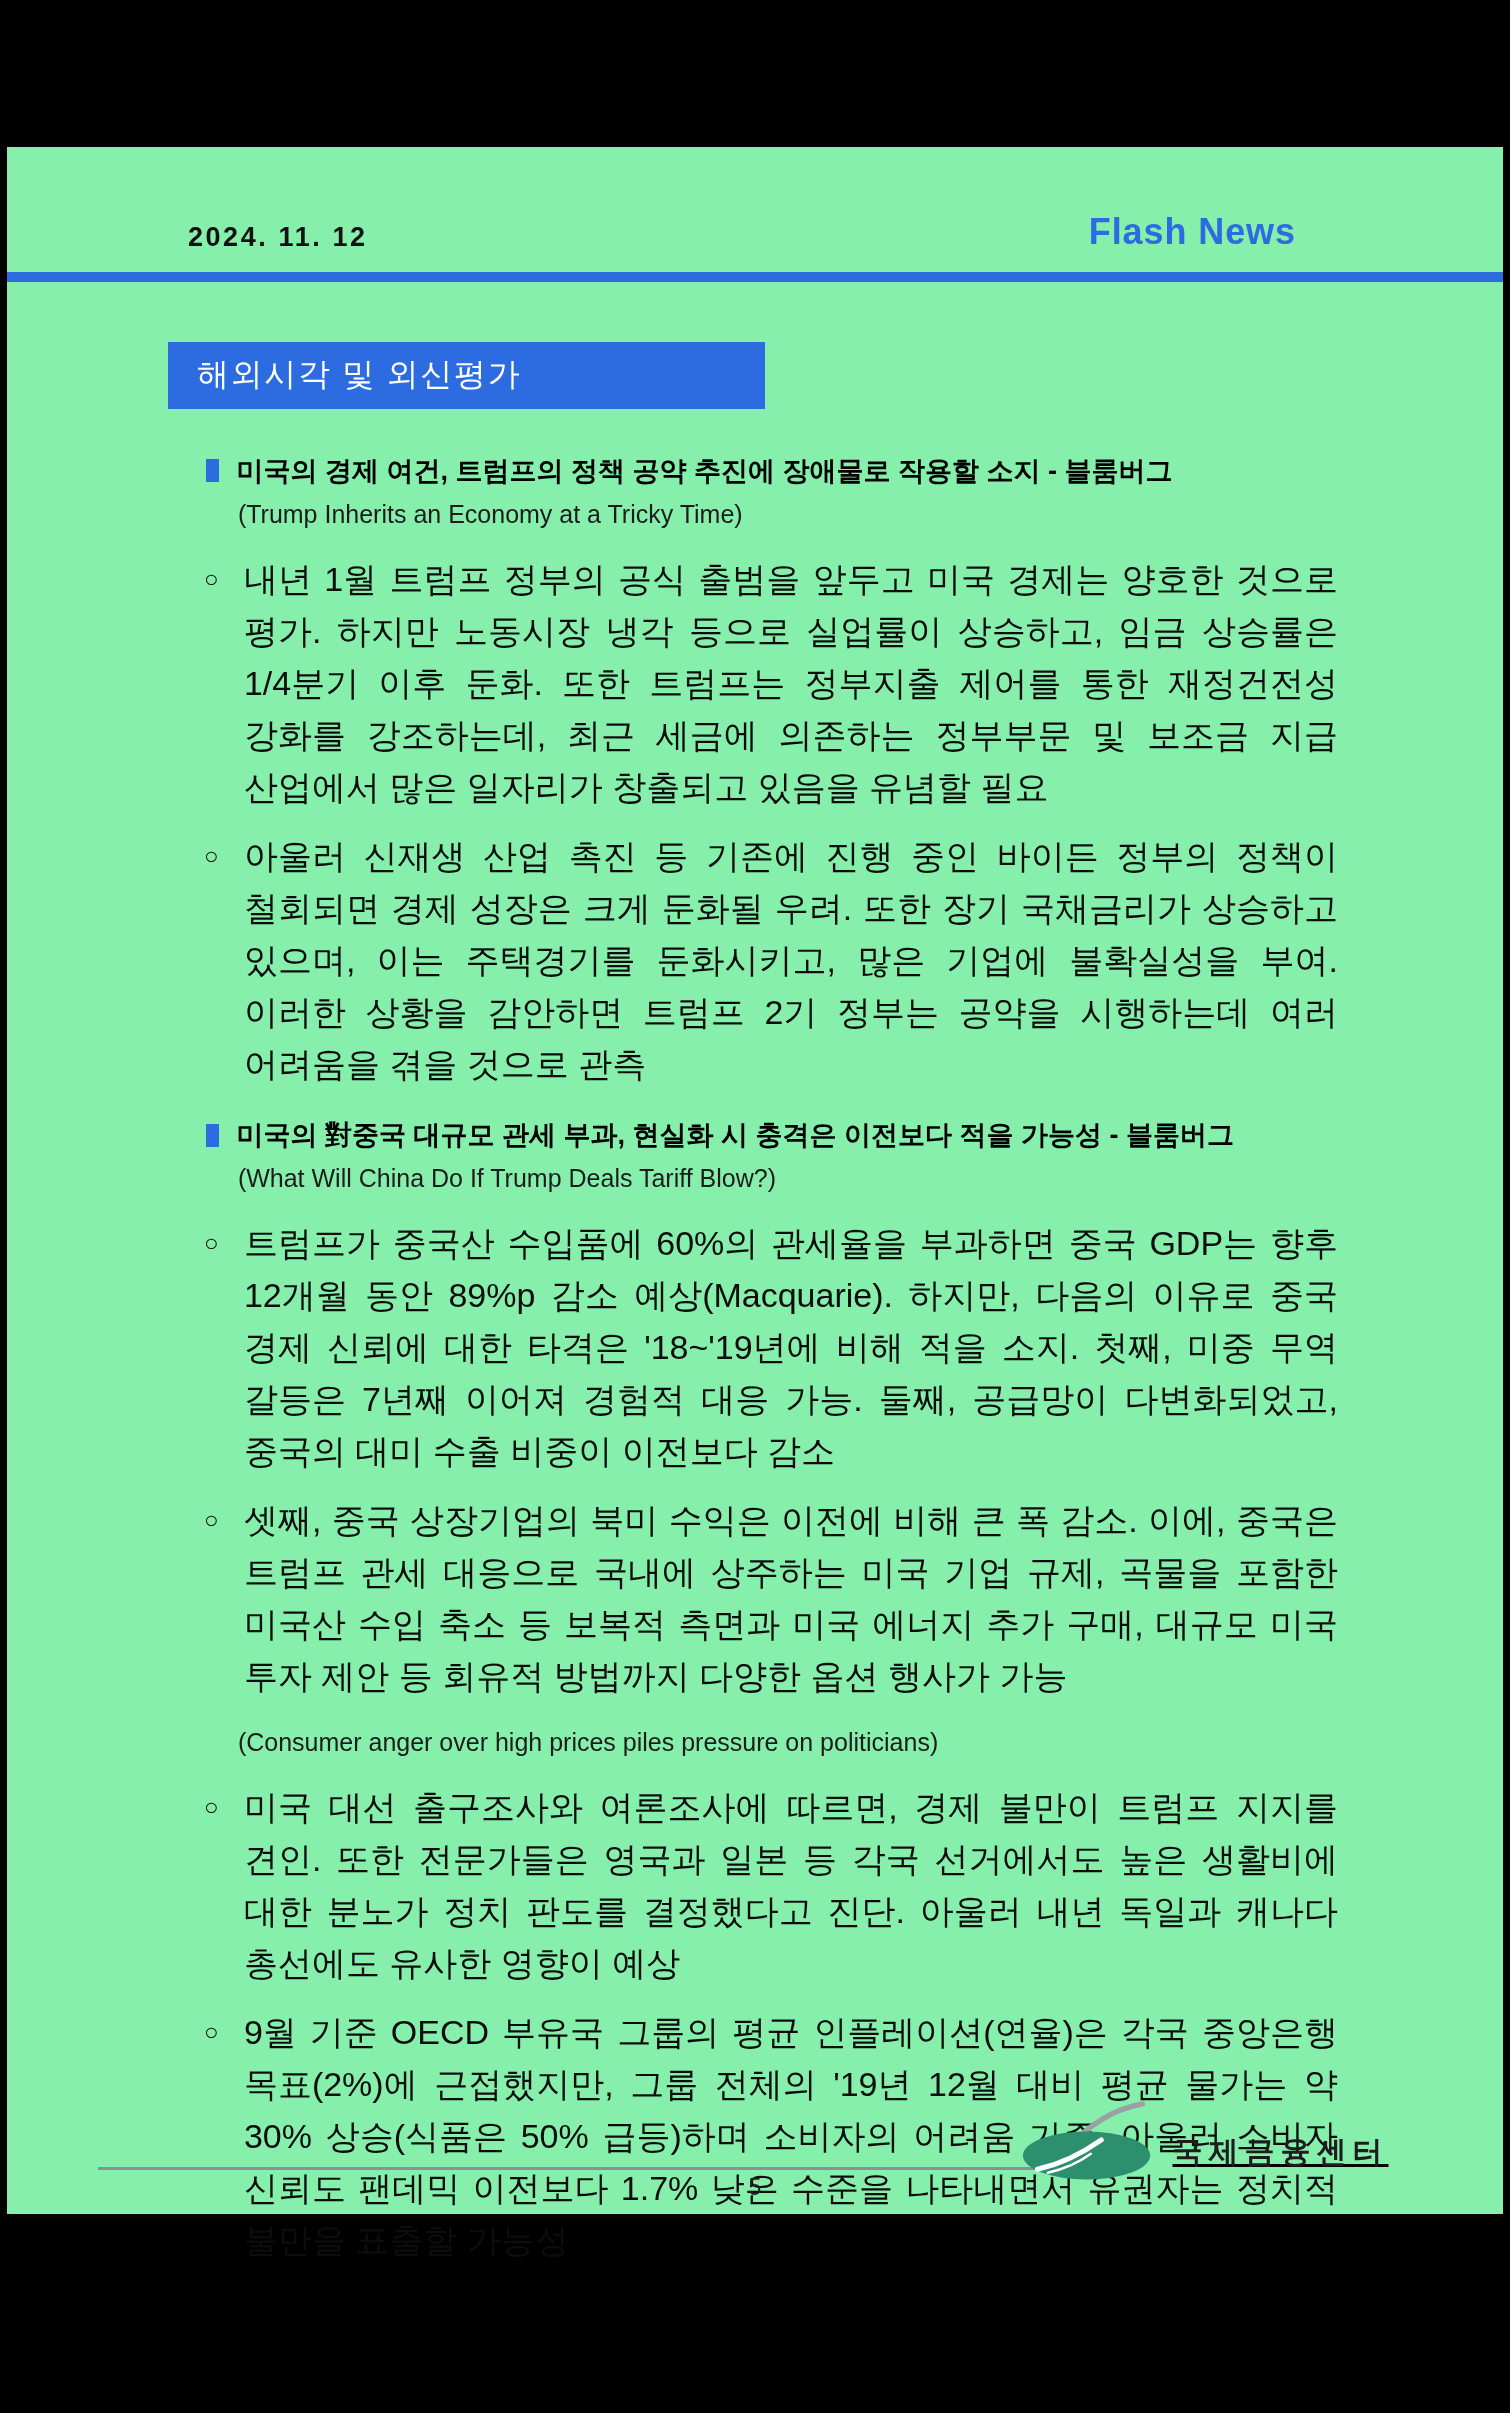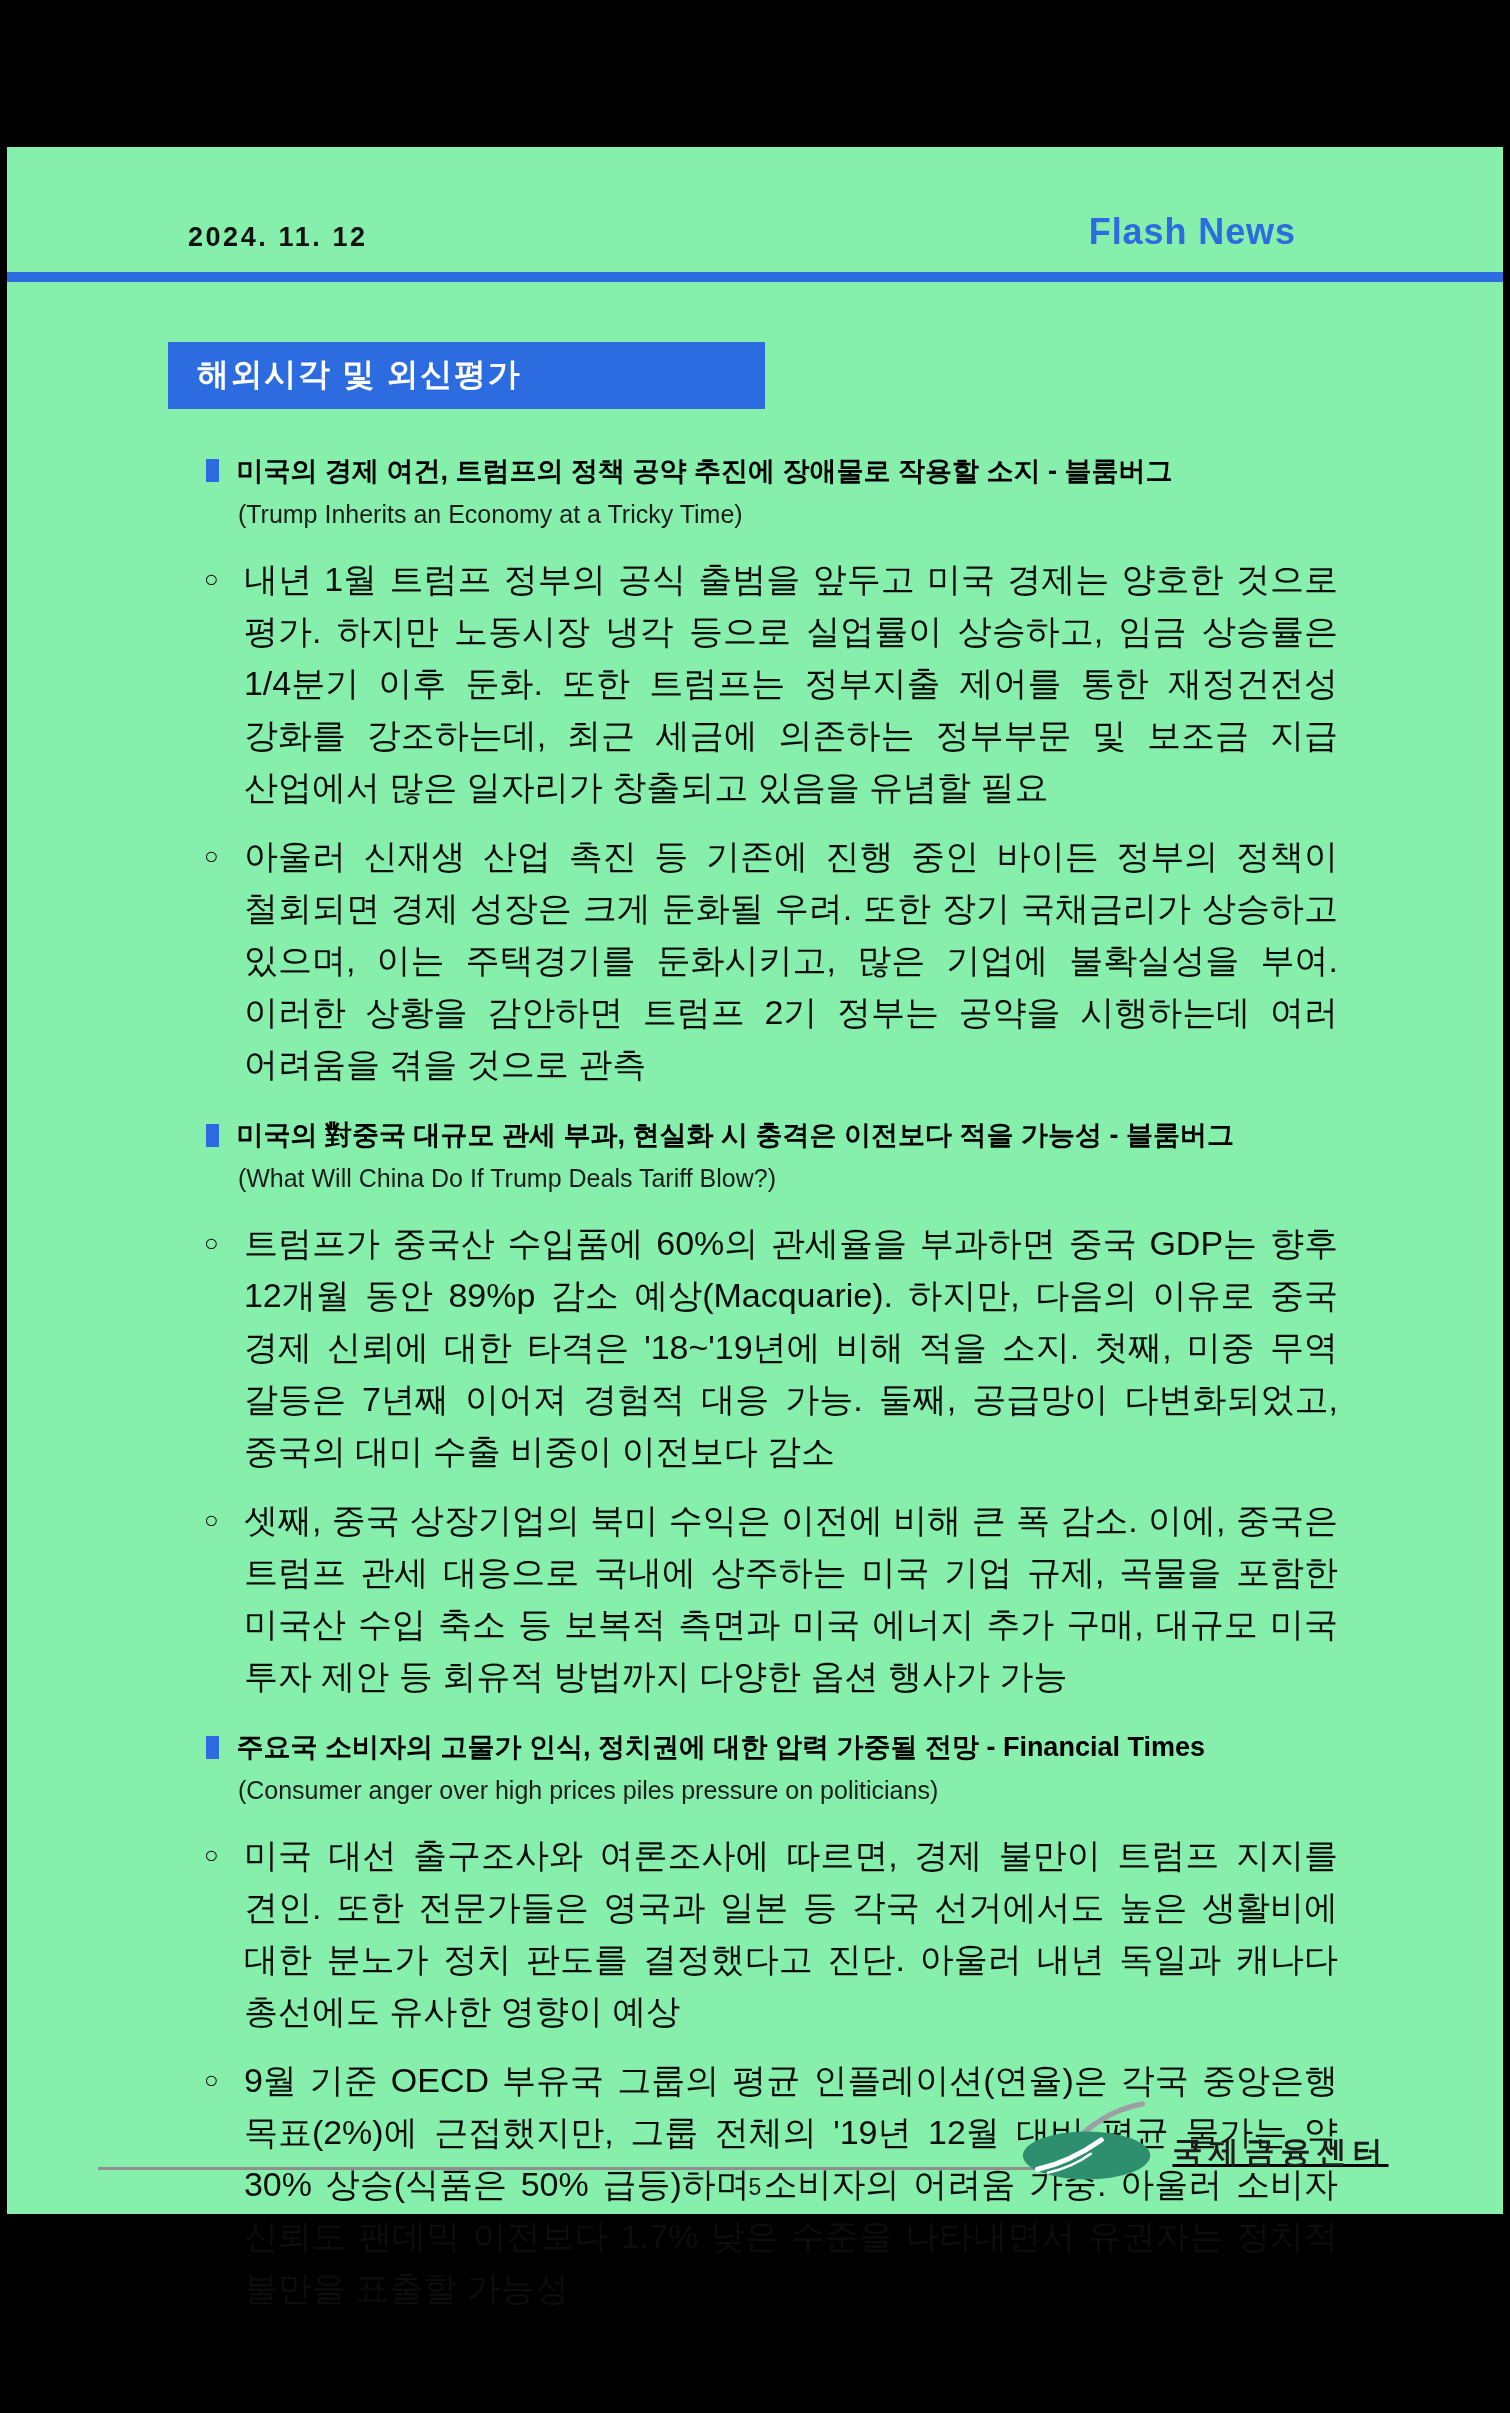--- a/index.html
+++ b/index.html
@@ -10,21 +10,21 @@
   
   .header-row{display:flex;justify-content:space-between;align-items:flex-end;
               margin:64px 207px 0 181px;}
   .date{font-size:27px;font-weight:bold;color:#111;letter-spacing:2.6px;}
   .brand{font-size:36px;font-weight:bold;color:#2D6CE0;letter-spacing:0.9px;}
   .top-rule{height:9.5px;background:#2D6CE0;margin-top:19px;}
 
   
   .banner{margin:60px 0 0 161px;width:597px;height:67px;background:#2D6CE0;
           display:flex;align-items:center;}
-  .banner-title{color:#fff;font-size:32px;font-weight:bold;letter-spacing:1.7px;padding-left:29px;}
+  .banner-title{color:#fff;font-size:32px;font-weight:normal;letter-spacing:1.7px;padding-left:29px;}
 
   
   .content{margin:43px 165px 0 197px;color:#111;}
   .section{margin-bottom:26px;}
   .headline{display:flex;align-items:flex-start;}
   .sq{flex:0 0 auto;width:13.8px;height:23px;background:#2D6CE0;margin:7.8px 17px 0 1.7px;}
   .headline h2{margin:0;font-size:27px;line-height:38px;font-weight:bold;color:#000;}
   .subtitle{font-size:25px;line-height:29px;color:#1c1c1c;margin:10.3px 0 24px 34px;}
   .bullet{display:flex;margin-bottom:17px;}
   .bullet .marker{flex:0 0 40px;font-size:24px;line-height:52px;color:#111;}
@@ -83,24 +83,20 @@
           <span class="marker">○</span>
           <p>트럼프가 중국산 수입품에 60%의 관세율을 부과하면 중국 GDP는 향후 12개월 동안 89%p 감소 예상(Macquarie). 하지만, 다음의 이유로 중국 경제 신뢰에 대한 타격은 '18~'19년에 비해 적을 소지. 첫째, 미중 무역 갈등은 7년째 이어져 경험적 대응 가능. 둘째, 공급망이 다변화되었고, 중국의 대미 수출 비중이 이전보다 감소</p>
         </div>
         <div class="bullet">
           <span class="marker">○</span>
           <p>셋째, 중국 상장기업의 북미 수익은 이전에 비해 큰 폭 감소. 이에, 중국은 트럼프 관세 대응으로 국내에 상주하는 미국 기업 규제, 곡물을 포함한 미국산 수입 축소 등 보복적 측면과 미국 에너지 추가 구매, 대규모 미국 투자 제안 등 회유적 방법까지 다양한 옵션 행사가 가능</p>
         </div>
       </div>
 
       <div class="section">
-        <div class="headline">
-          <span class="sq"></span>
-          <h2>주요국 소비자의 고물가 인식, 정치권에 대한 압력 가중될 전망 - Financial Times</h2>
-        </div>
         <div class="subtitle">(Consumer anger over high prices piles pressure on politicians)</div>
         <div class="bullet">
           <span class="marker">○</span>
           <p>미국 대선 출구조사와 여론조사에 따르면, 경제 불만이 트럼프 지지를 견인. 또한 전문가들은 영국과 일본 등 각국 선거에서도 높은 생활비에 대한 분노가 정치 판도를 결정했다고 진단. 아울러 내년 독일과 캐나다 총선에도 유사한 영향이 예상</p>
         </div>
         <div class="bullet">
           <span class="marker">○</span>
           <p>9월 기준 OECD 부유국 그룹의 평균 인플레이션(연율)은 각국 중앙은행 목표(2%)에 근접했지만, 그룹 전체의 '19년 12월 대비 평균 물가는 약 30% 상승(식품은 50% 급등)하며 소비자의 어려움 가중. 아울러 소비자 신뢰도 팬데믹 이전보다 1.7% 낮은 수준을 나타내면서 유권자는 정치적 불만을 표출할 가능성</p>
         </div>
       </div>

